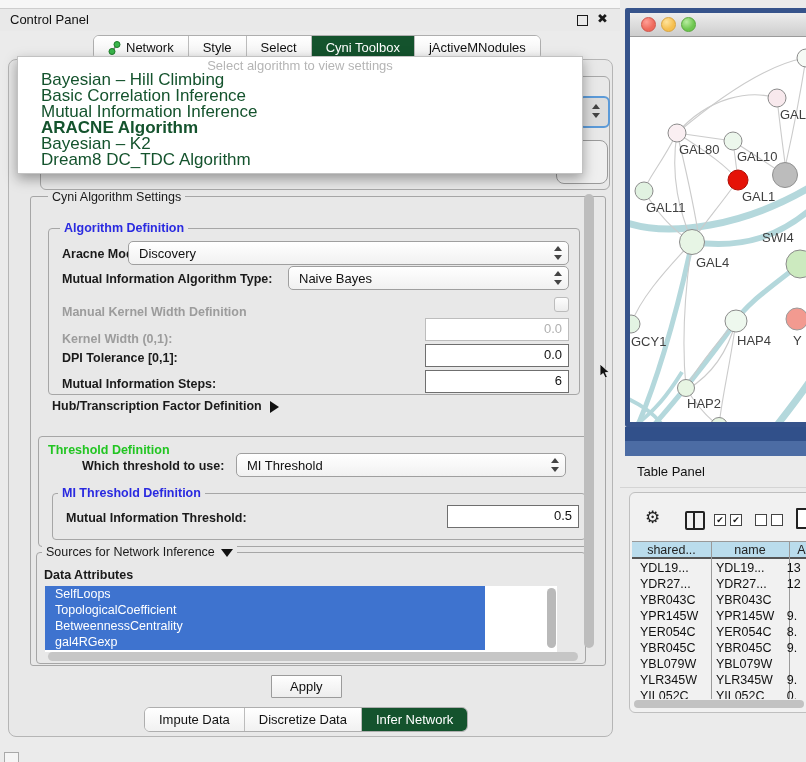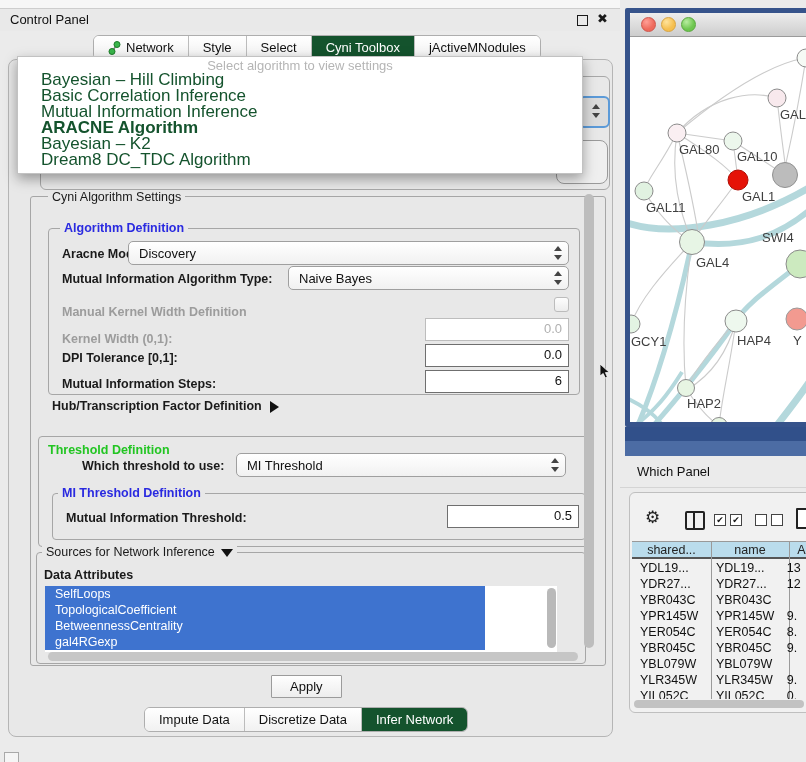--- a/index.html
+++ b/index.html
@@ -285,21 +285,21 @@
         <circle cx="1" cy="288" r="9" fill="#e3f3e3" stroke="#8b8b8b" stroke-width="1"></circle>
         <text x="1" y="310" class="netlabel">GCY1</text>
         <circle cx="56" cy="352" r="8.5" fill="#e7f5e3" stroke="#8b8b8b" stroke-width="1"></circle>
         <text x="57" y="372" class="netlabel">HAP2</text>
         <circle cx="89" cy="390" r="8.5" fill="#e7f5e3" stroke="#8b8b8b" stroke-width="1"></circle>
       </svg>
   </div>
   <div class="abs bluestrip1"></div>
   <div class="abs bluestrip2"></div>
 
-  <div class="abs tp-title">Which Panel</div>
+  <div class="abs tp-title">Table Panel</div>
   <div class="abs tp-sep"></div>
 
   <div class="abs tablepanel"></div>
 
   <div class="abs" style="left:645px;top:509px;"><span class="gear">⚙</span></div>
   <div class="abs" style="left:685px;top:511px;">
       <div class="splitcols"></div>
     </div>
   <div class="abs" style="left:714px;top:514px;display:flex;gap:4px;">
       <div class="cb">✔</div>

